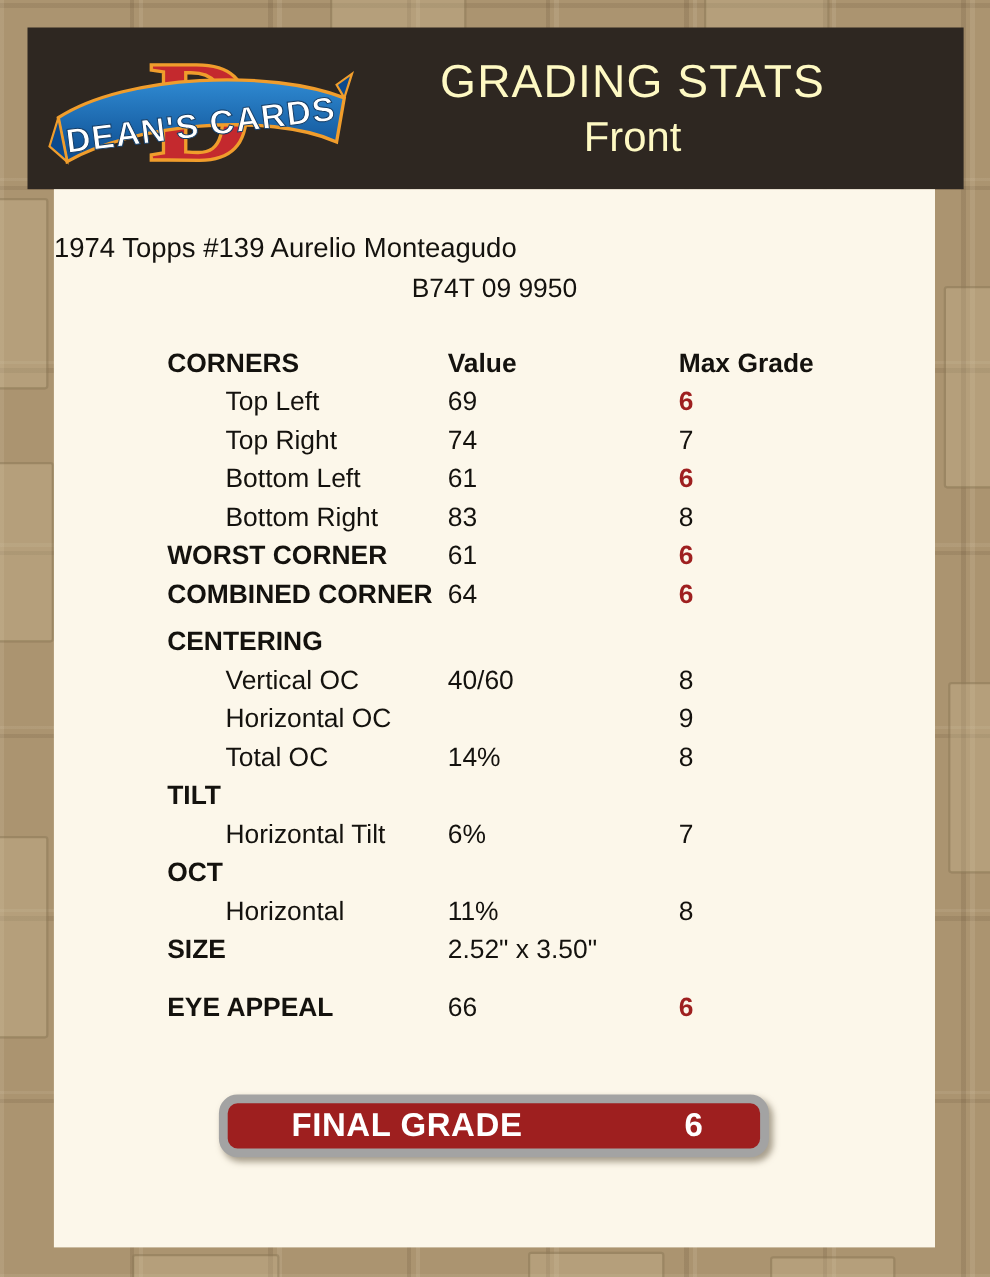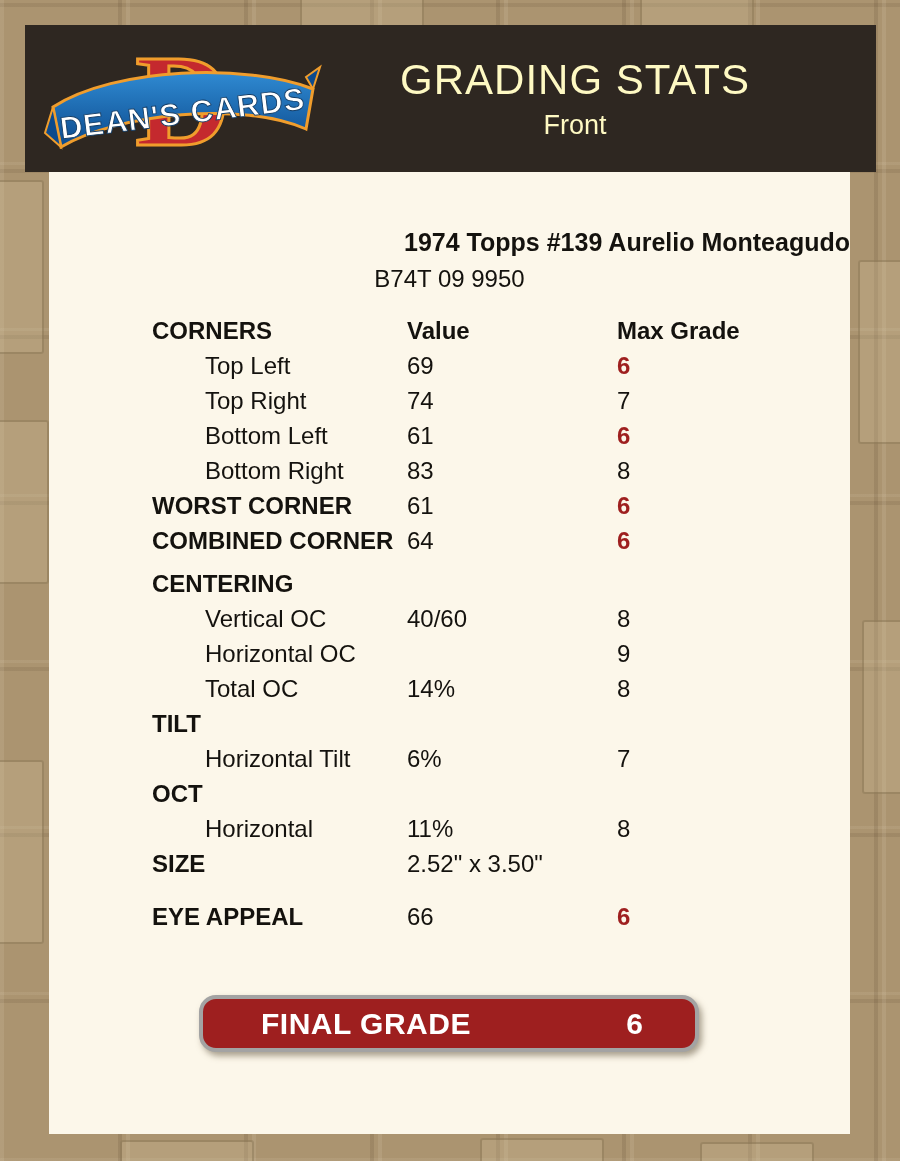--- a/index.html
+++ b/index.html
@@ -19,44 +19,44 @@
     position:absolute; left:25px; top:25px; width:851px; height:147px;
     background:#2e2721;
   }
   .logo-wrap { position:absolute; left:18px; top:4px; width:280px; height:140px; }
   .header-text {
     position:absolute; left:285px; top:0; width:530px; height:147px;
     display:flex; flex-direction:column; align-items:center; justify-content:center;
     color:#fef9c3;
   }
   .header-title { font-size:42px; letter-spacing:1px; line-height:1.15; }
-  .header-subtitle { font-size:27px; margin-top:6px; }
+  .header-subtitle { font-size:38px; margin-top:6px; }
   .panel {
     position:absolute; left:49px; top:172px; width:801px; height:962px;
     background:#fcf7ea; color:#14120e;
   }
-  .card-title { text-align:right; margin-top:56px; font-size:25px; font-weight:bold; }
+  .card-title { text-align:left; margin-top:40px; font-size:25px; font-weight:normal; }
   .card-serial { text-align:center; margin-top:8px; font-size:24px; }
   .stats { position:absolute; left:103px; top:141px; width:680px; }
   .row { display:flex; height:35px; align-items:center; font-size:24px; }
   .row.gap { margin-top:8px; }
   .row.gap-lg { margin-top:18px; }
   .cell { display:block; }
   .label { flex:1; white-space:nowrap; }
   .row.indent .label { padding-left:53px; }
   .row.bold .label { font-weight:bold; }
   .value { width:210px; text-align:left; padding-right:47px; box-sizing:border-box; white-space:nowrap; }
   .value.head { padding-right:27px; font-weight:bold; }
   .grade { width:215px; text-align:left; }
   .grade.head { font-weight:bold; }
   .grade.red { color:#9e1f1f; font-weight:bold; }
   .final-grade {
     position:absolute; left:150px; top:823px; width:500px; height:57px;
     box-sizing:border-box; background:#9e1f1f;
-    border:4px solid #a3a3a3; border-radius:17px;
+    border:8px solid #a3a3a3; border-radius:17px;
     box-shadow:3px 4px 6px rgba(100,88,66,0.55);
     display:flex; align-items:center; color:#ffffff; font-weight:bold; font-size:30px;
   }
   .fg-label { flex:1; padding-left:58px; letter-spacing:0.5px; }
   .fg-value { padding-right:52px; }
 </style>
 </head>
 <body>
 
 <div class="page">

